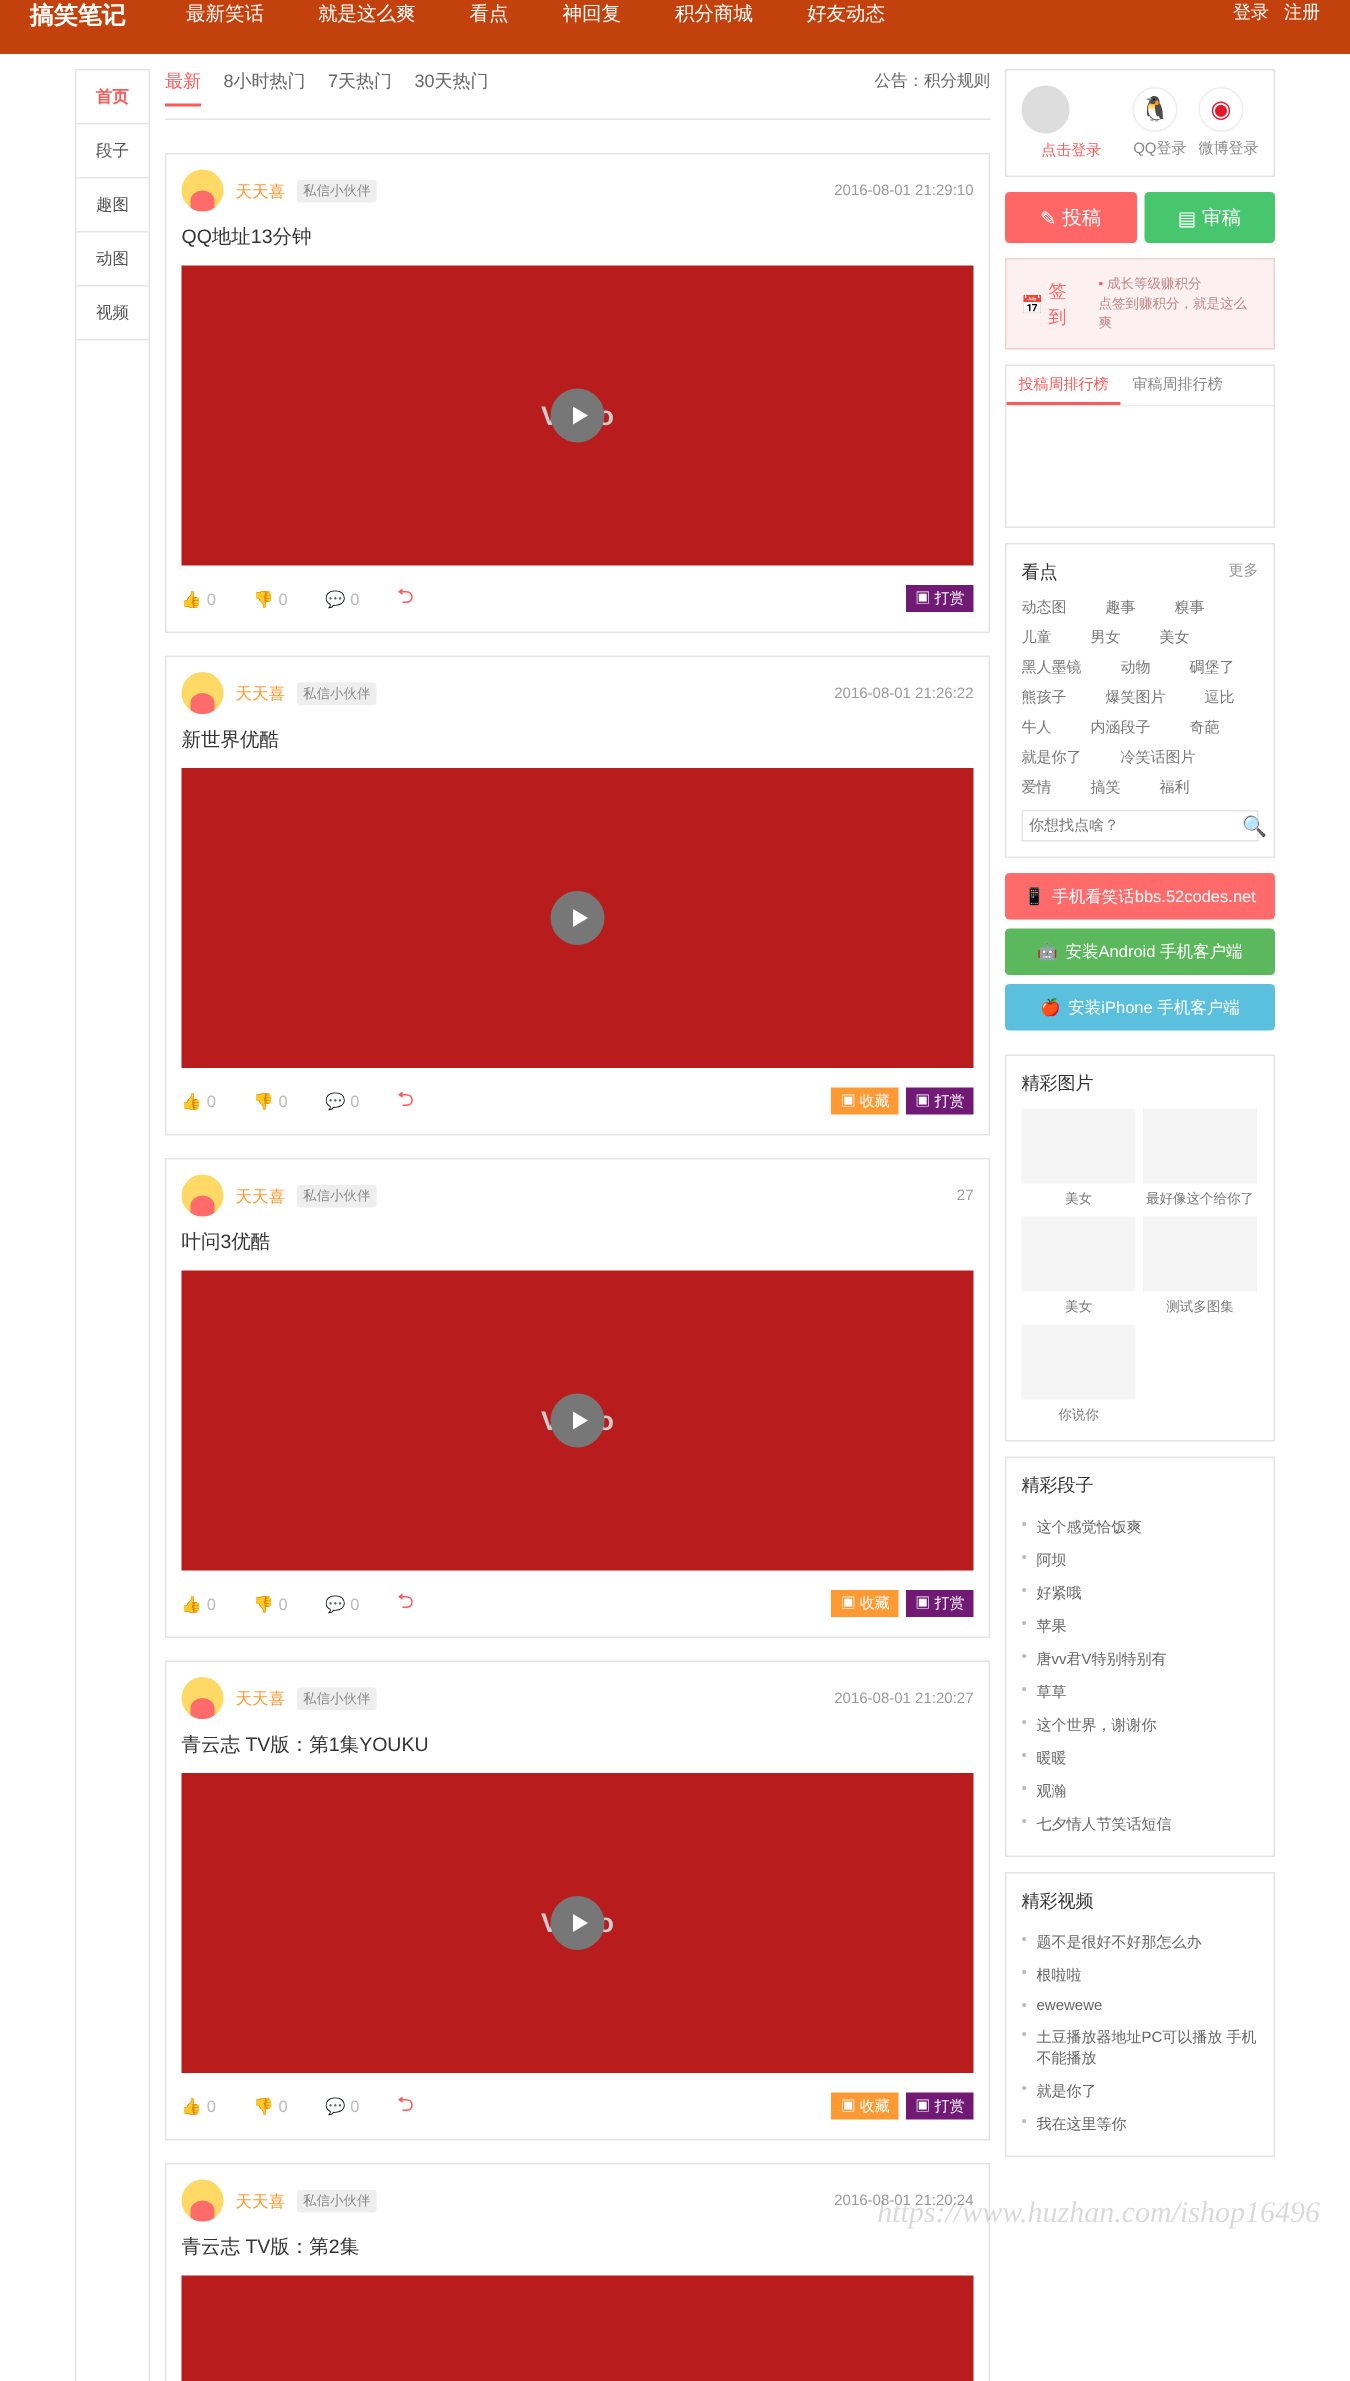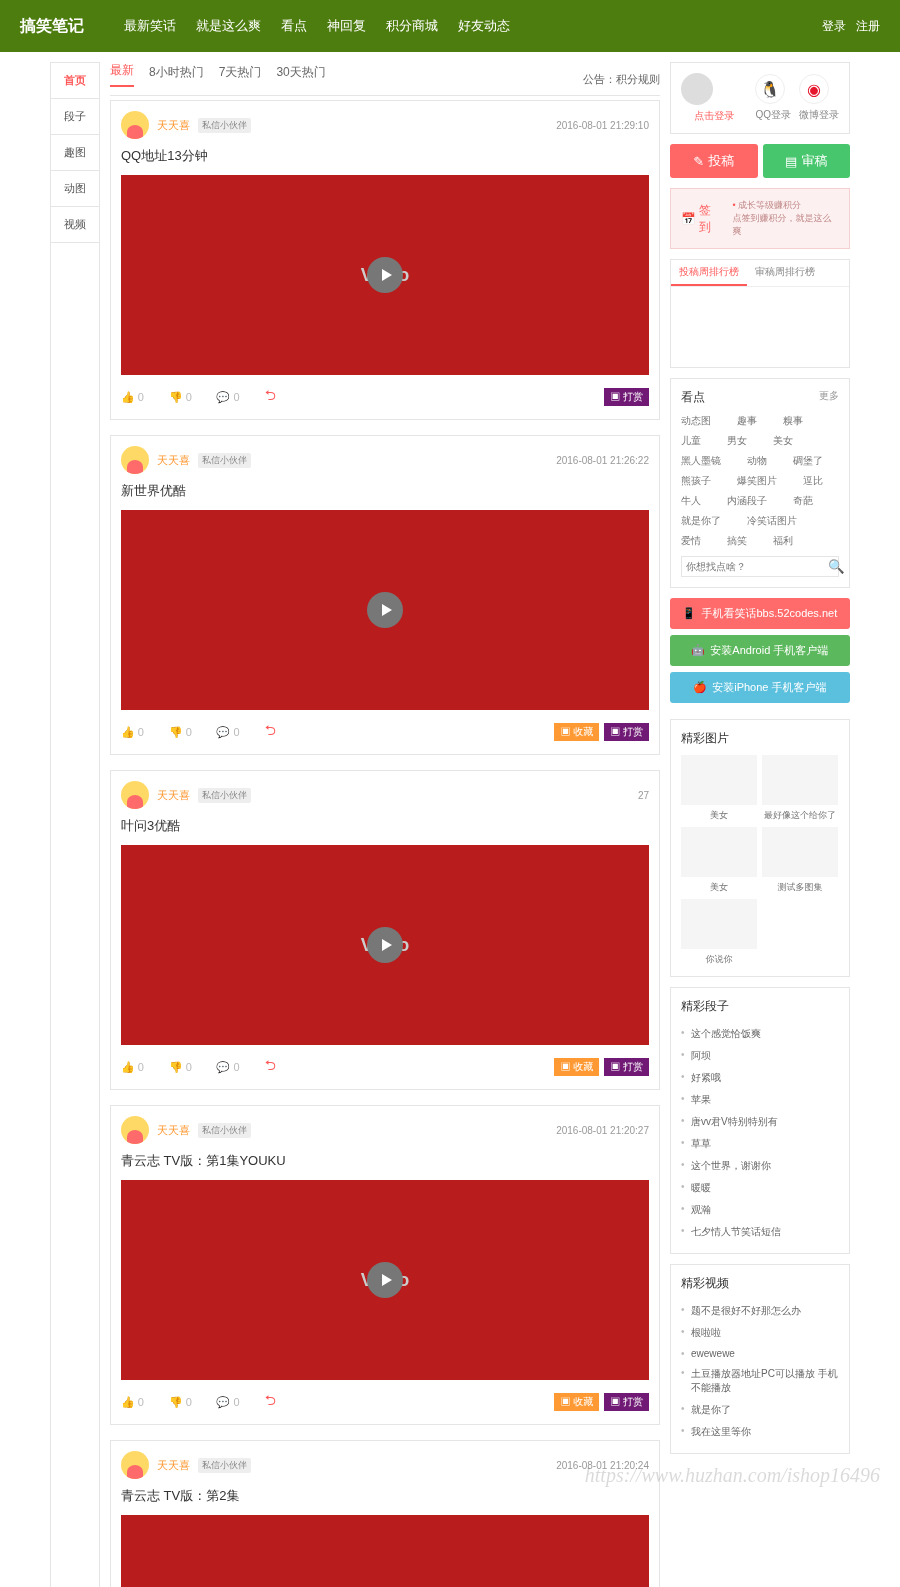--- a/index.html
+++ b/index.html
@@ -1,28 +1,28 @@
 <!DOCTYPE html>
 <html><head>
 <meta charset="utf-8">
 <style>
 *{margin:0;padding:0;box-sizing:border-box;font-family:"Microsoft YaHei",Arial,sans-serif}
 body{background:#fff;font-size:12px;color:#555}
-.header{background:#4d7c0f;height:52px;display:flex;align-items:center;padding:0 20px;color:#fff}
+.header{background:#c2410c;height:36px;display:flex;align-items:flex-start;padding:0 20px;color:#fff}
 .logo{font-size:16px;font-weight:bold;margin-right:40px}
-.nav{display:flex;gap:20px;flex:1}
+.nav{display:flex;gap:36px;flex:1}
 .nav a{color:#fff;text-decoration:none;font-size:13px}
 .auth{display:flex;gap:10px}
 .auth a{color:#fff;text-decoration:none;font-size:12px}
 .container{max-width:820px;margin:10px auto;display:flex;gap:10px;padding:0 10px}
 .sidebar-left{width:50px;border:1px solid #e5e5e5}
 .sidebar-left .item{padding:10px 5px;text-align:center;border-bottom:1px solid #e5e5e5;cursor:pointer;font-size:11px}
 .sidebar-left .item.active{color:#ff5a5a;font-weight:bold}
 .main{flex:1;min-width:0}
-.tabs{display:flex;align-items:flex-end;border-bottom:1px solid #e5e5e5;padding-bottom:8px;margin-bottom:4px}
+.tabs{display:flex;align-items:flex-start;border-bottom:1px solid #e5e5e5;padding-bottom:8px;margin-bottom:22px}
 .tabs a{margin-right:15px;color:#666;text-decoration:none;font-size:12px;padding-bottom:6px}
 .tabs a.active{color:#ff5a5a;border-bottom:2px solid #ff5a5a}
 .notice{margin-left:auto;font-size:11px;color:#666}
 .post{border:1px solid #e5e5e5;margin-bottom:15px;padding:10px}
 .post-head{display:flex;align-items:center;gap:8px;margin-bottom:8px}
 .avatar{width:28px;height:28px;border-radius:50%;background:#ffd966;position:relative;overflow:hidden}
 .avatar::before{content:'';position:absolute;bottom:0;left:20%;width:60%;height:50%;background:#ff6b6b;border-radius:50% 50% 0 0}
 .username{color:#ff9933;font-size:11px}
 .badge{background:#eee;color:#888;font-size:9px;padding:1px 4px;border-radius:2px}
 .time{margin-left:auto;color:#999;font-size:10px}

